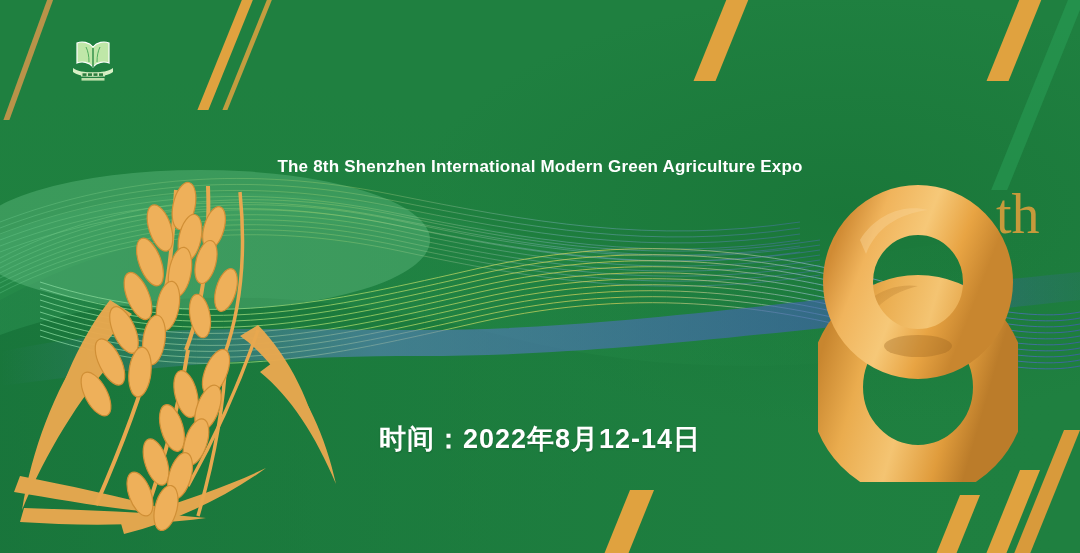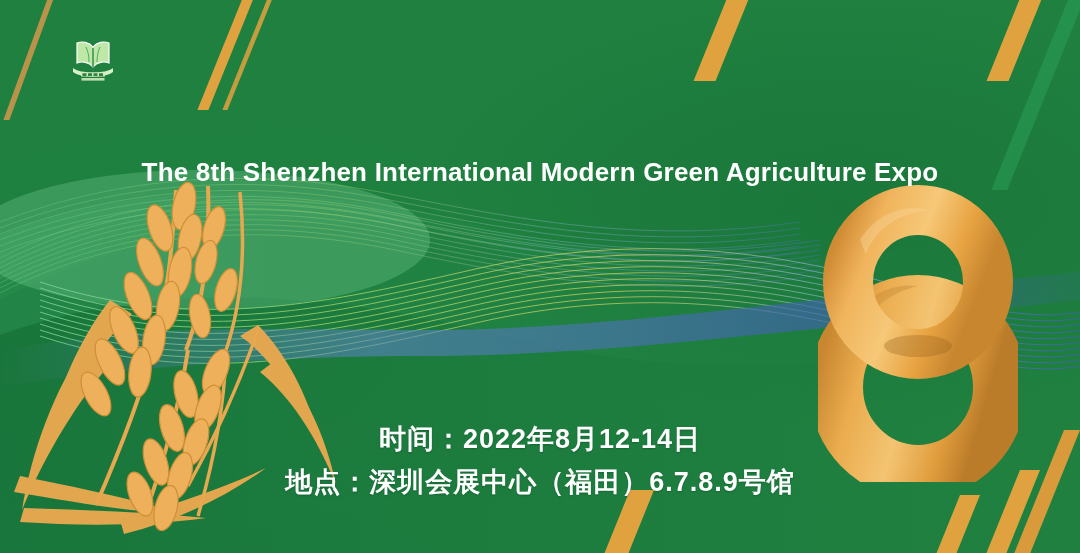--- a/index.html
+++ b/index.html
@@ -67,21 +67,21 @@
     line-height: 1;
     white-space: nowrap;
     text-shadow: 0 1px 2px rgba(0,0,0,0.18);
   }
   .title-en {
     position: absolute;
     left: 0; right: 0;
     top: 157px;
     text-align: center;
     color: #ffffff;
-    font-size: 26px;
+    font-size: 17px;
     font-weight: bold;
     letter-spacing: 0.2px;
     white-space: nowrap;
   }
   .slogan {
     position: absolute;
     left: 0; right: 0;
     top: 250px;
     text-align: center;
     color: #f0a742;
@@ -339,22 +339,22 @@
       <path d="M28,160 C34,120 68,100 100,104 C66,112 44,134 40,168 Z" fill="url(#g8shadow)" opacity="0.5"></path>
 
       <ellipse cx="100" cy="100" rx="70" ry="72" fill="none" stroke="url(#g8top)" stroke-width="50"></ellipse>
 
       <path d="M42,58 C58,32 86,22 110,28 C80,32 58,46 48,72 Z" fill="#f8d294" opacity="0.45"></path>
 
       <ellipse cx="100" cy="164" rx="34" ry="11" fill="#9c6520" opacity="0.35"></ellipse>
     </svg>
   </div>
 
+  <div class="ordinal-th">th</div>
 
 
   <div class="title-en">The 8th Shenzhen International Modern Green Agriculture Expo</div>
 
 
   <div class="info info-time">时间：2022年8月12-14日</div>
 
-  <div class="info info-place">地点：深圳会展中心（福田）6.7.8.9号馆</div>
 
 </div>
 
 </body></html>

